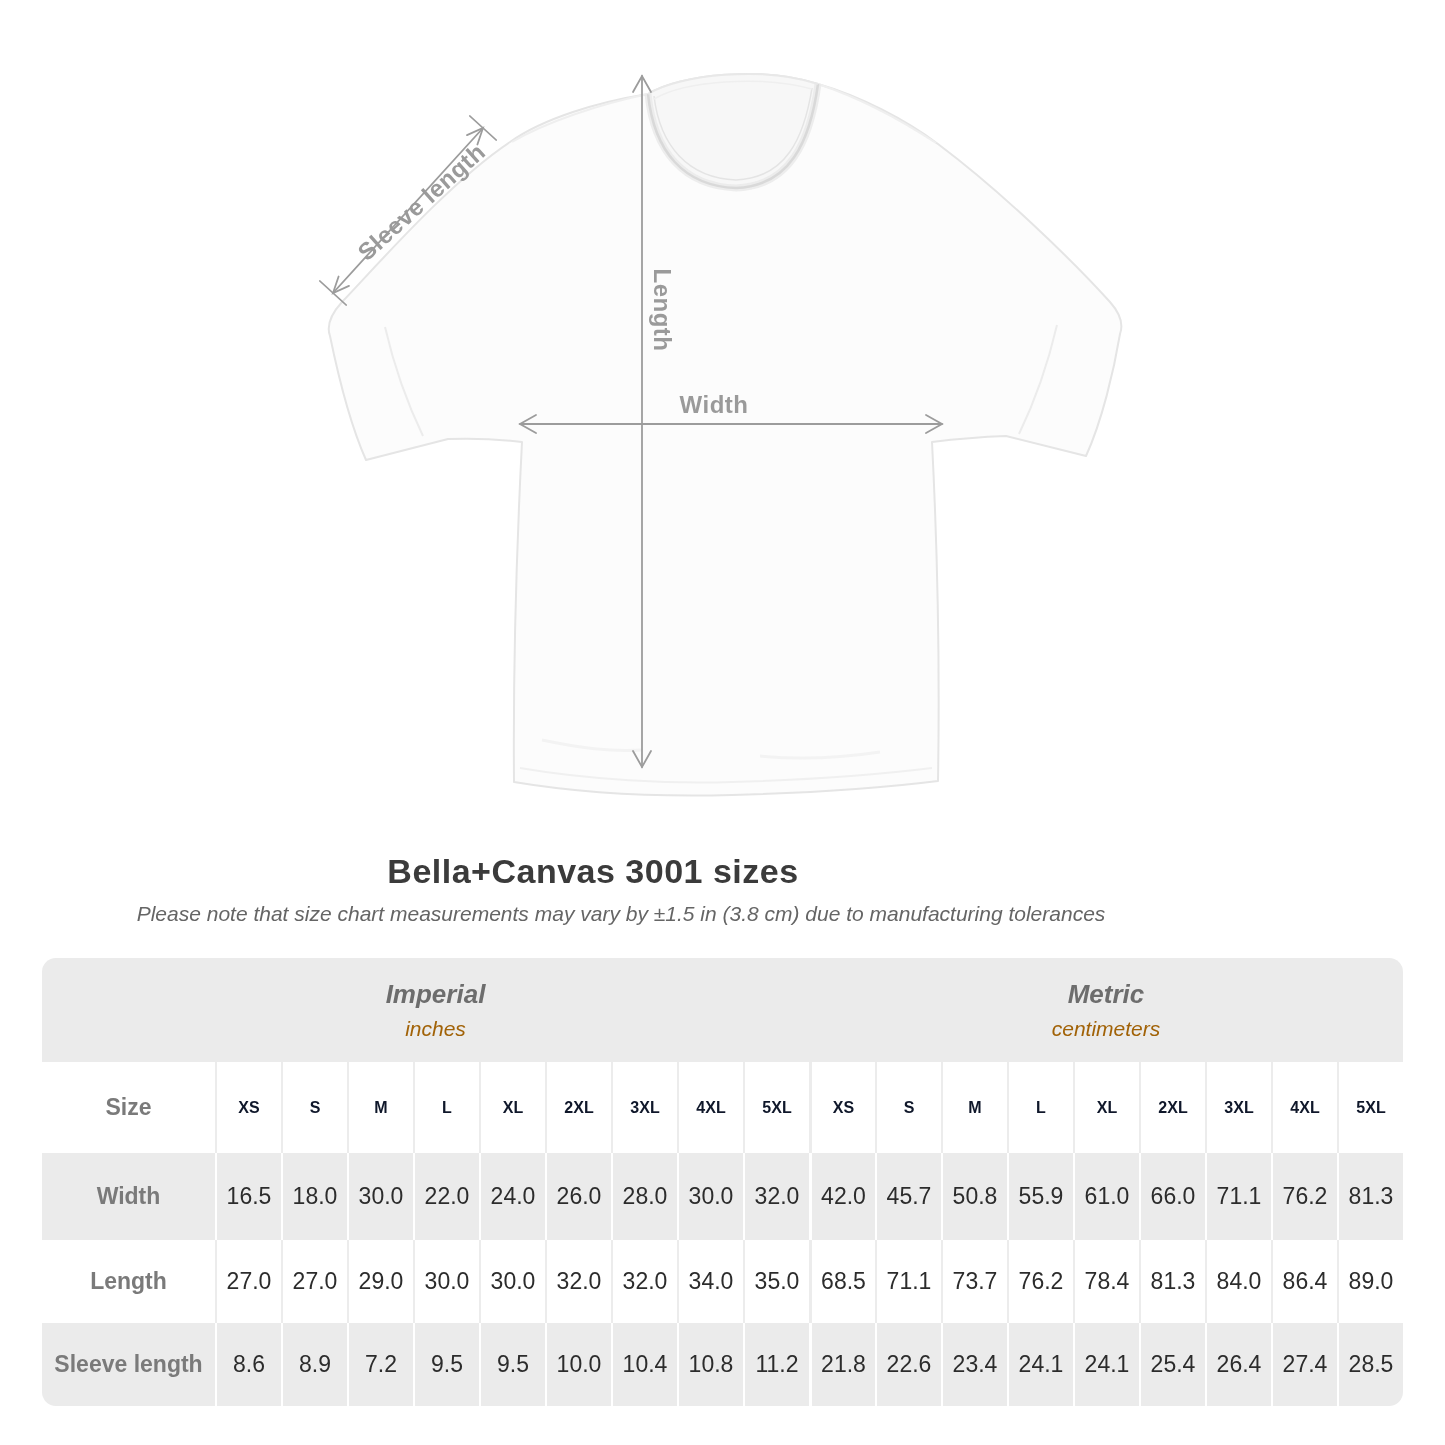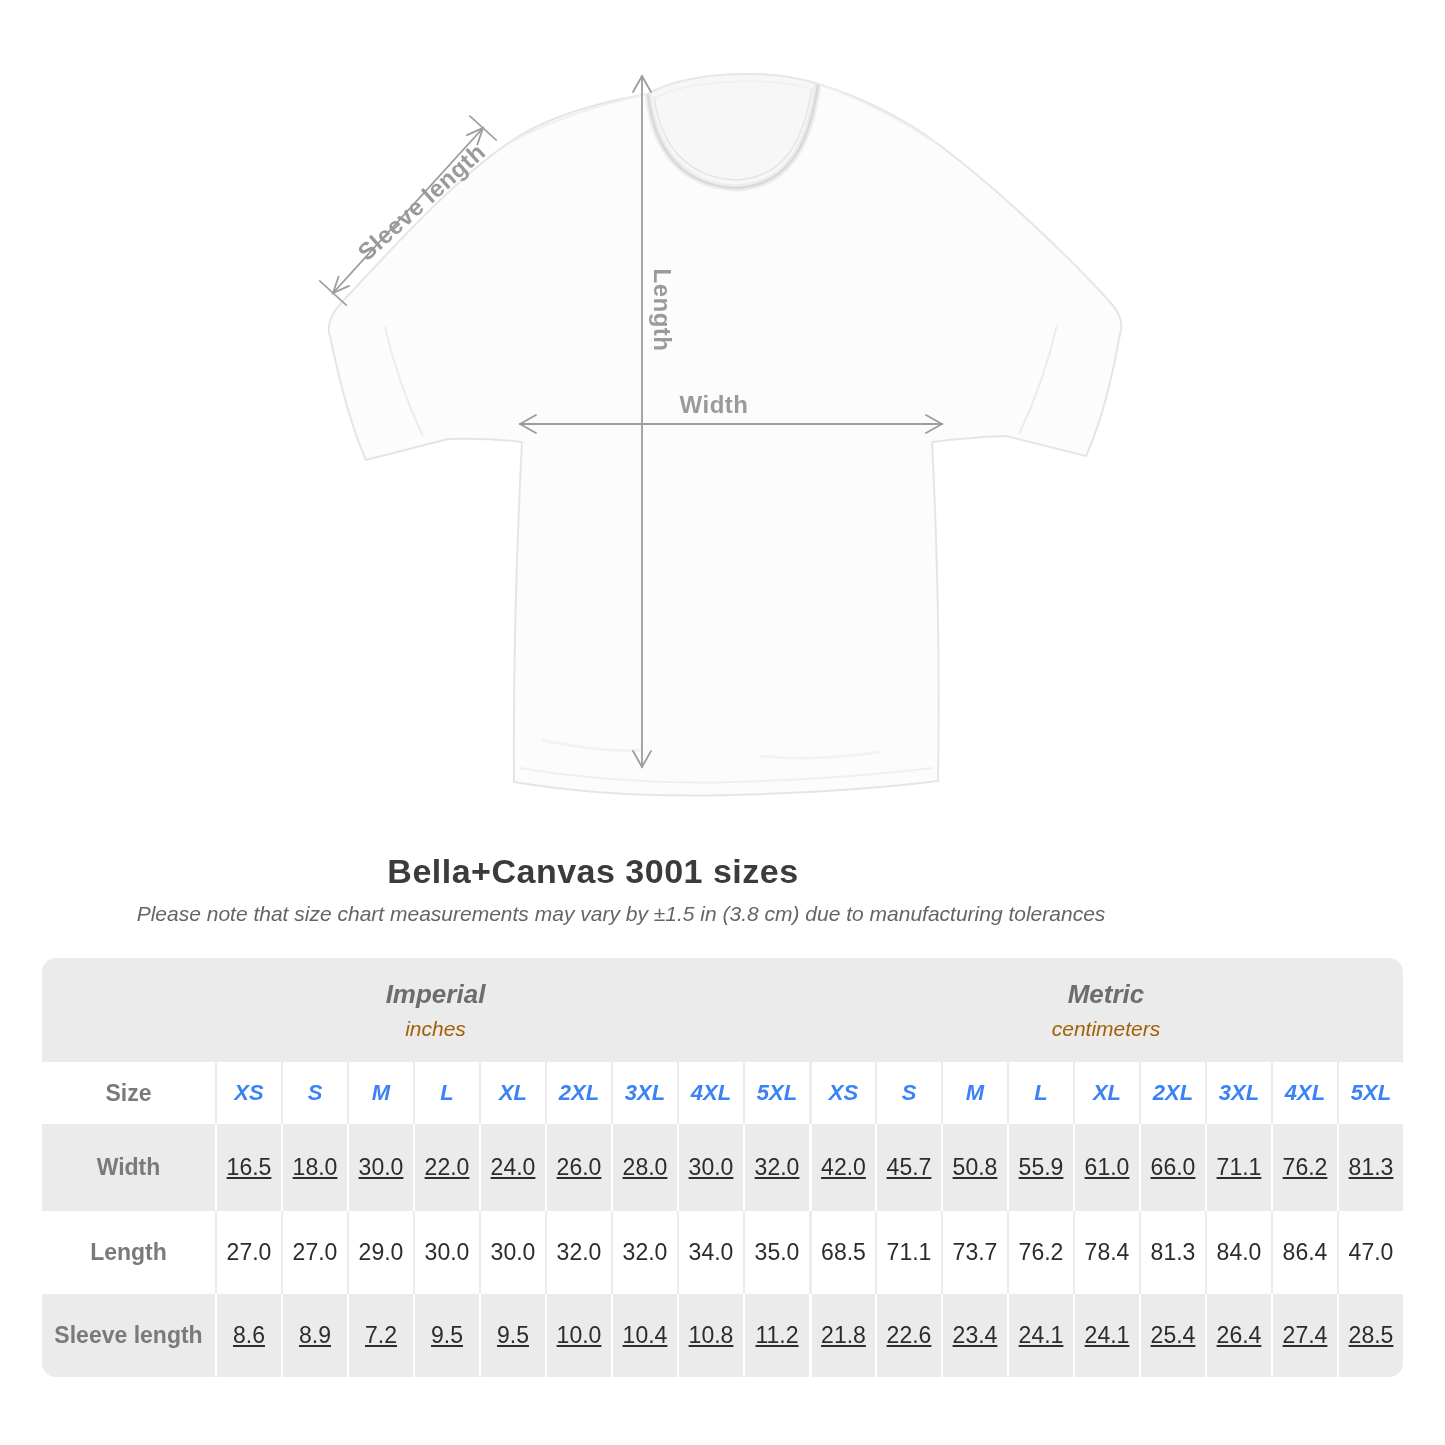--- a/index.html
+++ b/index.html
@@ -30,33 +30,33 @@
   }
   .band-cell{display:flex;flex-direction:column;align-items:center;justify-content:center;gap:7px;}
   .band-imperial{grid-column:1/11;padding-left:20px;}
   .band-metric{grid-column:11/20;}
   .band-title{font-size:26px;font-weight:bold;font-style:italic;color:#6d6d6d;}
   .band-unit{font-size:21px;font-style:italic;color:#a16207;}
 
   .t-row{display:grid;grid-template-columns:173px repeat(18,1fr);}
   .white{background:#ffffff;}
   .gray{background:#ebebeb;}
-  .r-size{height:62px;}
+  .r-size{height:91px;}
   .r-width{height:87px;}
   .r-length{height:83px;}
   .r-sleeve{height:83px;border-radius:0 0 14px 14px;overflow:hidden;}
 
   .cell{display:flex;align-items:center;justify-content:center;min-width:0;}
   .dcell{border-left:2px solid #ececec;}
   .white .dcell{border-left-color:#ececec;}
-  .gray  .dcell{border-left-color:#ffffff;text-decoration:underline;}
+  .gray  .dcell{border-left-color:#ffffff;}
   .mstart{border-left-width:3px;}
 
   .rlabel{font-weight:bold;font-size:23px;color:#7a7a7a;}
-  .shead{font-weight:bold;font-size:22px;color:#3b82f6;font-style:italic;}
+  .shead{font-weight:bold;font-size:16px;color:#0f172a;}
   .val{font-size:23px;color:#2c2c2c;}
 </style>
 </head>
 <body>
 
 <div class="figure">
   <svg viewBox="0 0 880 780">
 
     <path fill="#fcfcfc" stroke="#e5e5e5" stroke-width="2" stroke-linejoin="round" d="M368,54
          C318,62 264,78 230,102
@@ -192,21 +192,21 @@
     <div class="cell dcell val">34.0</div>
     <div class="cell dcell val">35.0</div>
     <div class="cell dcell mstart val">68.5</div>
     <div class="cell dcell val">71.1</div>
     <div class="cell dcell val">73.7</div>
     <div class="cell dcell val">76.2</div>
     <div class="cell dcell val">78.4</div>
     <div class="cell dcell val">81.3</div>
     <div class="cell dcell val">84.0</div>
     <div class="cell dcell val">86.4</div>
-    <div class="cell dcell val">47.0</div>
+    <div class="cell dcell val">89.0</div>
   </div>
 
   <div class="t-row r-sleeve gray">
     <div class="cell rlabel">Sleeve length</div>
     <div class="cell dcell val">8.6</div>
     <div class="cell dcell val">8.9</div>
     <div class="cell dcell val">7.2</div>
     <div class="cell dcell val">9.5</div>
     <div class="cell dcell val">9.5</div>
     <div class="cell dcell val">10.0</div>

